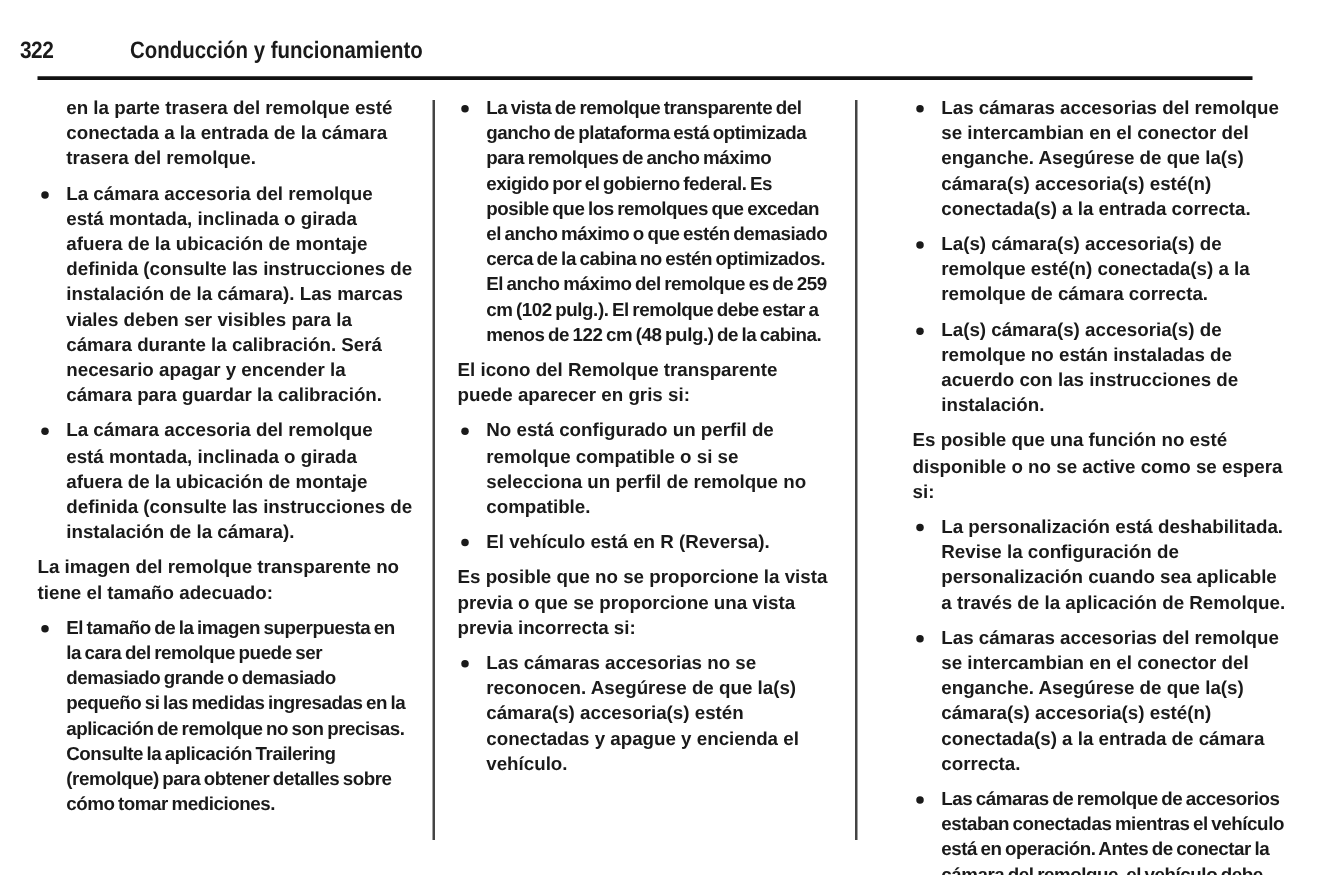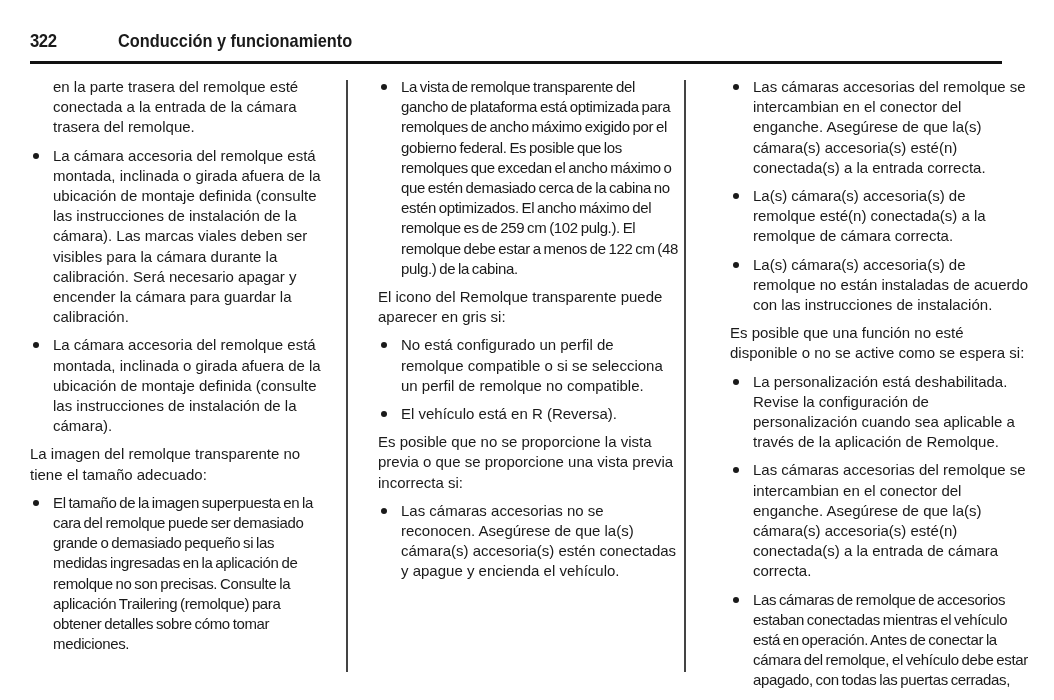--- a/index.html
+++ b/index.html
@@ -1,54 +1,54 @@
 <!DOCTYPE html>
 <html><head>
   <meta charset="utf-8">
   <style>
     html, body { margin: 0; padding: 0; background: #ffffff; }
     body {
       width: 1054px; height: 700px; overflow: hidden; position: relative;
       font-family: "Liberation Sans", sans-serif; color: #1a1a1a;
     }
     .page-header {
-      position: absolute; left: 30px; top: 28px; width: 972px; height: 36px;
+      position: absolute; left: 16px; top: 28px; width: 972px; height: 36px;
     }
     .page-number {
       position: absolute; left: 0; top: 2px;
       font-size: 19px; font-weight: bold; letter-spacing: -0.5px;
       font-family: "Liberation Sans Narrow", "Liberation Sans", sans-serif;
       transform: scaleX(0.88); transform-origin: left;
     }
     .section-title {
       position: absolute; left: 88px; top: 2px;
       font-size: 19px; font-weight: bold; white-space: nowrap;
       transform: scaleX(0.86); transform-origin: left;
     }
     .header-rule {
       position: absolute; left: 30px; top: 61px; width: 972px; height: 3px; background: #111;
     }
     .col {
       position: absolute; top: 77px;
       font-size: 15px; line-height: 20.2px;
     }
     .col-1 { left: 30px; width: 300px; }
-    .col-2 { left: 378px; width: 300px; }
+    .col-2 { left: 366px; width: 300px; }
     .col-3 { left: 730px; width: 300px; }
     .divider { position: absolute; top: 80px; width: 2px; height: 592px; background: #444; }
     .divider-1 { left: 346px; }
     .divider-2 { left: 684px; }
     .para { margin: 0 0 8px 0; }
     .cont { margin: 0 0 8px 23px; }
     .bullet { position: relative; padding-left: 23px; margin: 0 0 8px 0; }
     .bullet-dot {
       position: absolute; left: 3px; top: 7px; width: 6px; height: 6px;
       border-radius: 50%; background: #1a1a1a;
     }
-    .text { display: block; }
+    .text { display: block; font-weight: bold; }
     .narrow { letter-spacing: -0.35px; word-spacing: -1px; }
   </style>
 </head>
 <body>
 
 <div class="page-header">
   <span class="page-number">322</span>
   <span class="section-title">Conducción y funcionamiento</span>
 </div>
 <div class="header-rule"></div>

